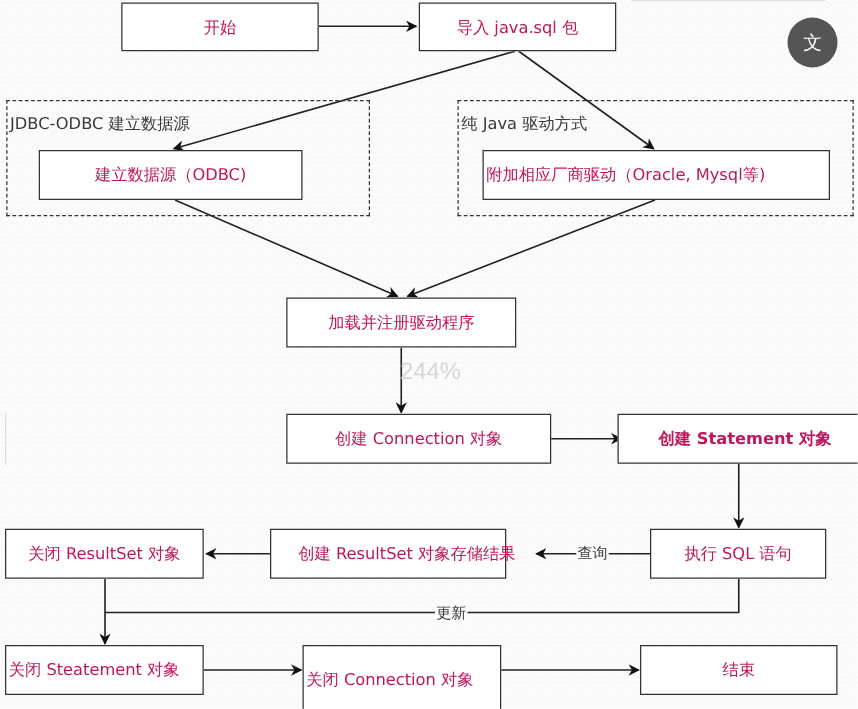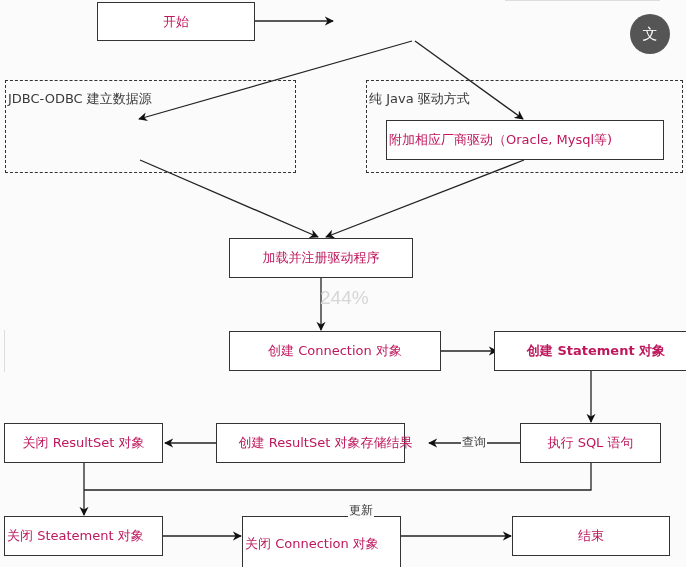--- a/index.html
+++ b/index.html
@@ -57,31 +57,33 @@
   <div class="side-rule"></div>
 
   <div class="group" style="left:5px; top:80px; width:291px; height:93px;">
     <span class="group-label">JDBC-ODBC 建立数据源</span>
   </div>
   <div class="group" style="left:366px; top:80px; width:317px; height:93px;">
     <span class="group-label">纯 Java 驱动方式</span>
   </div>
 
   <div class="node" style="left:97px; top:2px; width:158px; height:39px;">开始</div>
+  <div class="node" style="left:335px; top:2px; width:158px; height:39px;">导入 java.sql 包</div>
+  <div class="node" style="left:31px; top:120px; width:211px; height:40px;">建立数据源（ODBC)</div>
   <div class="node left-text" style="left:386px; top:120px; width:278px; height:40px;">附加相应厂商驱动（Oracle, Mysql等)</div>
   <div class="node" style="left:229px; top:238px; width:184px; height:40px;">加载并注册驱动程序</div>
   <div class="node" style="left:229px; top:331px; width:212px; height:40px;">创建 Connection 对象</div>
   <div class="node" style="left:494px; top:331px; width:204px; height:40px;font-weight:bold;">创建 Statement 对象</div>
   <div class="node" style="left:520px; top:423px; width:141px; height:40px;">执行 SQL 语句</div>
   <div class="node" style="left:216px; top:423px; width:189px; height:40px;padding-left:30px;">创建 ResultSet 对象存储结果</div>
   <div class="node" style="left:4px; top:423px; width:159px; height:40px;">关闭 ResultSet 对象</div>
   <div class="node left-text" style="left:4px; top:516px; width:159px; height:40px;">关闭 Steatement 对象</div>
   <div class="node left-text" style="left:242px; top:516px; width:159px; height:56px;">关闭 Connection 对象</div>
   <div class="node" style="left:512px; top:516px; width:158px; height:40px;">结束</div>
 
   <span class="edge-label" style="left:461px; top:434px;">查询</span>
-  <span class="edge-label" style="left:348px; top:482px;margin-top:20px;">更新</span>
+  <span class="edge-label" style="left:348px; top:482px;">更新</span>
 
   <span class="watermark" style="left:320px; top:287px;">244%</span>
   <div class="translate-btn">
     <span>文</span>
   </div>
 </div>
 
 </body></html>

